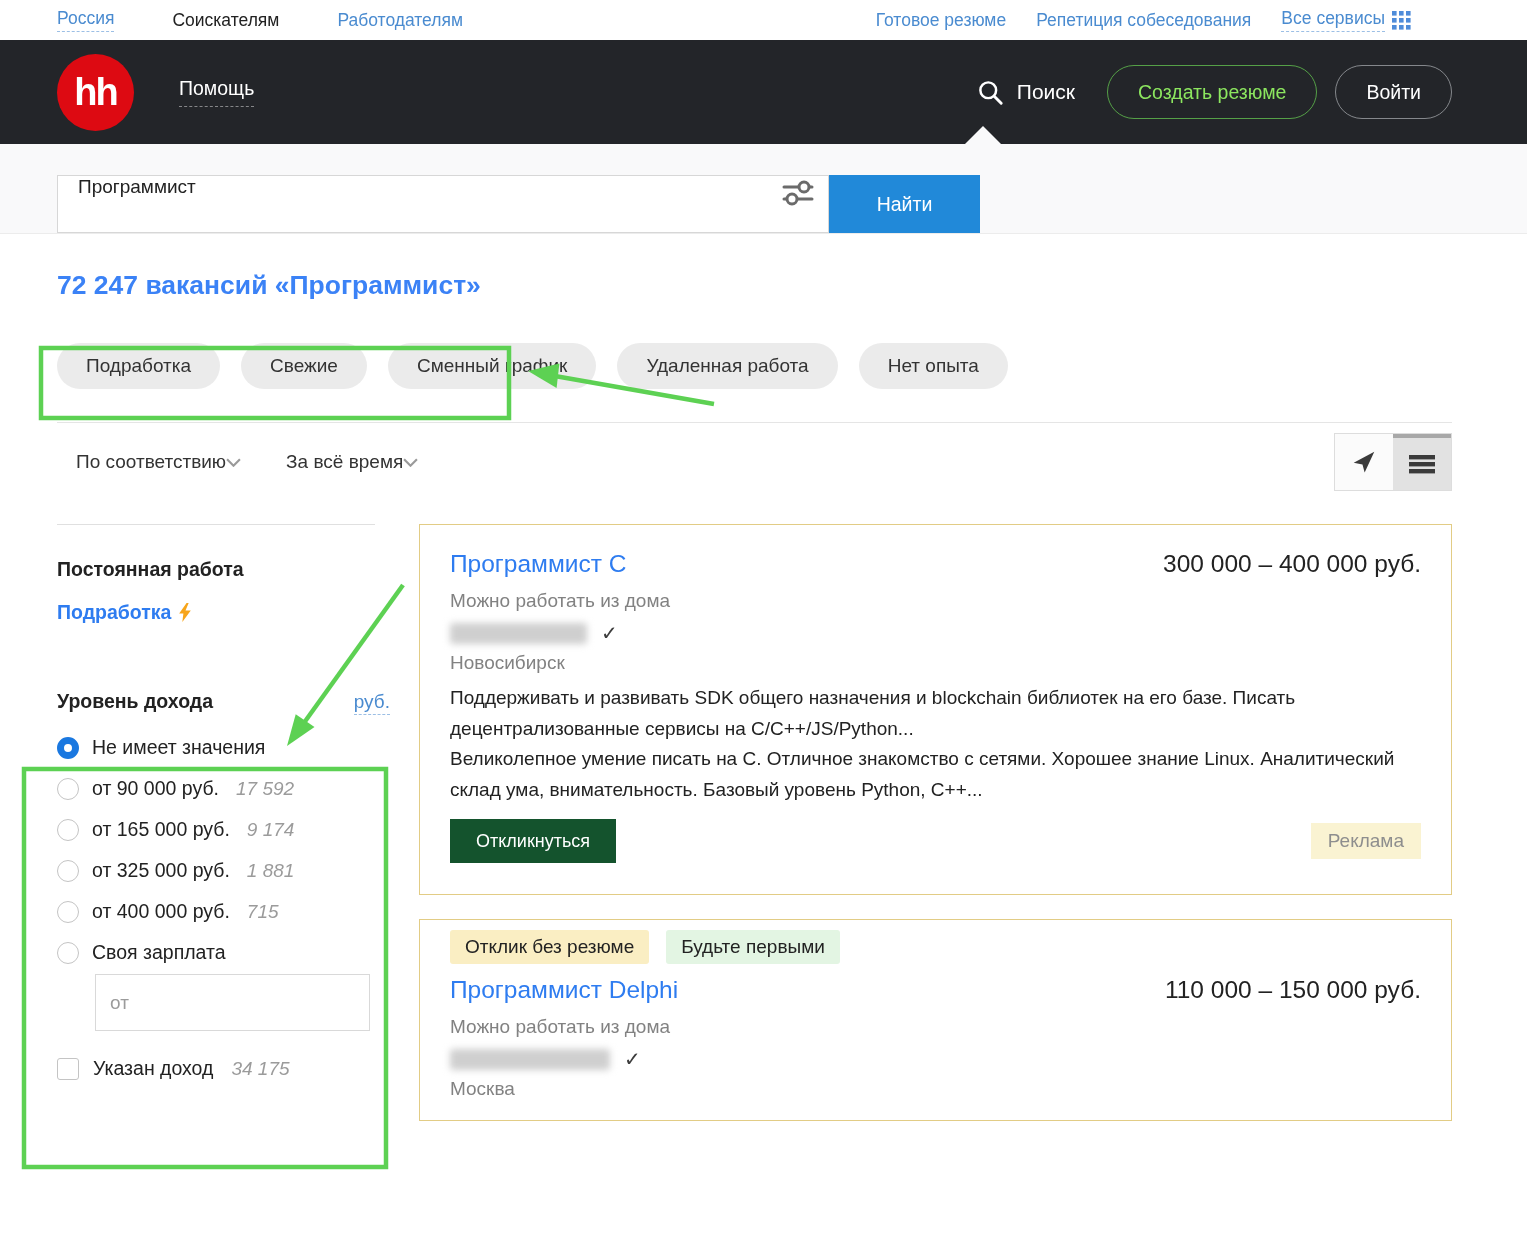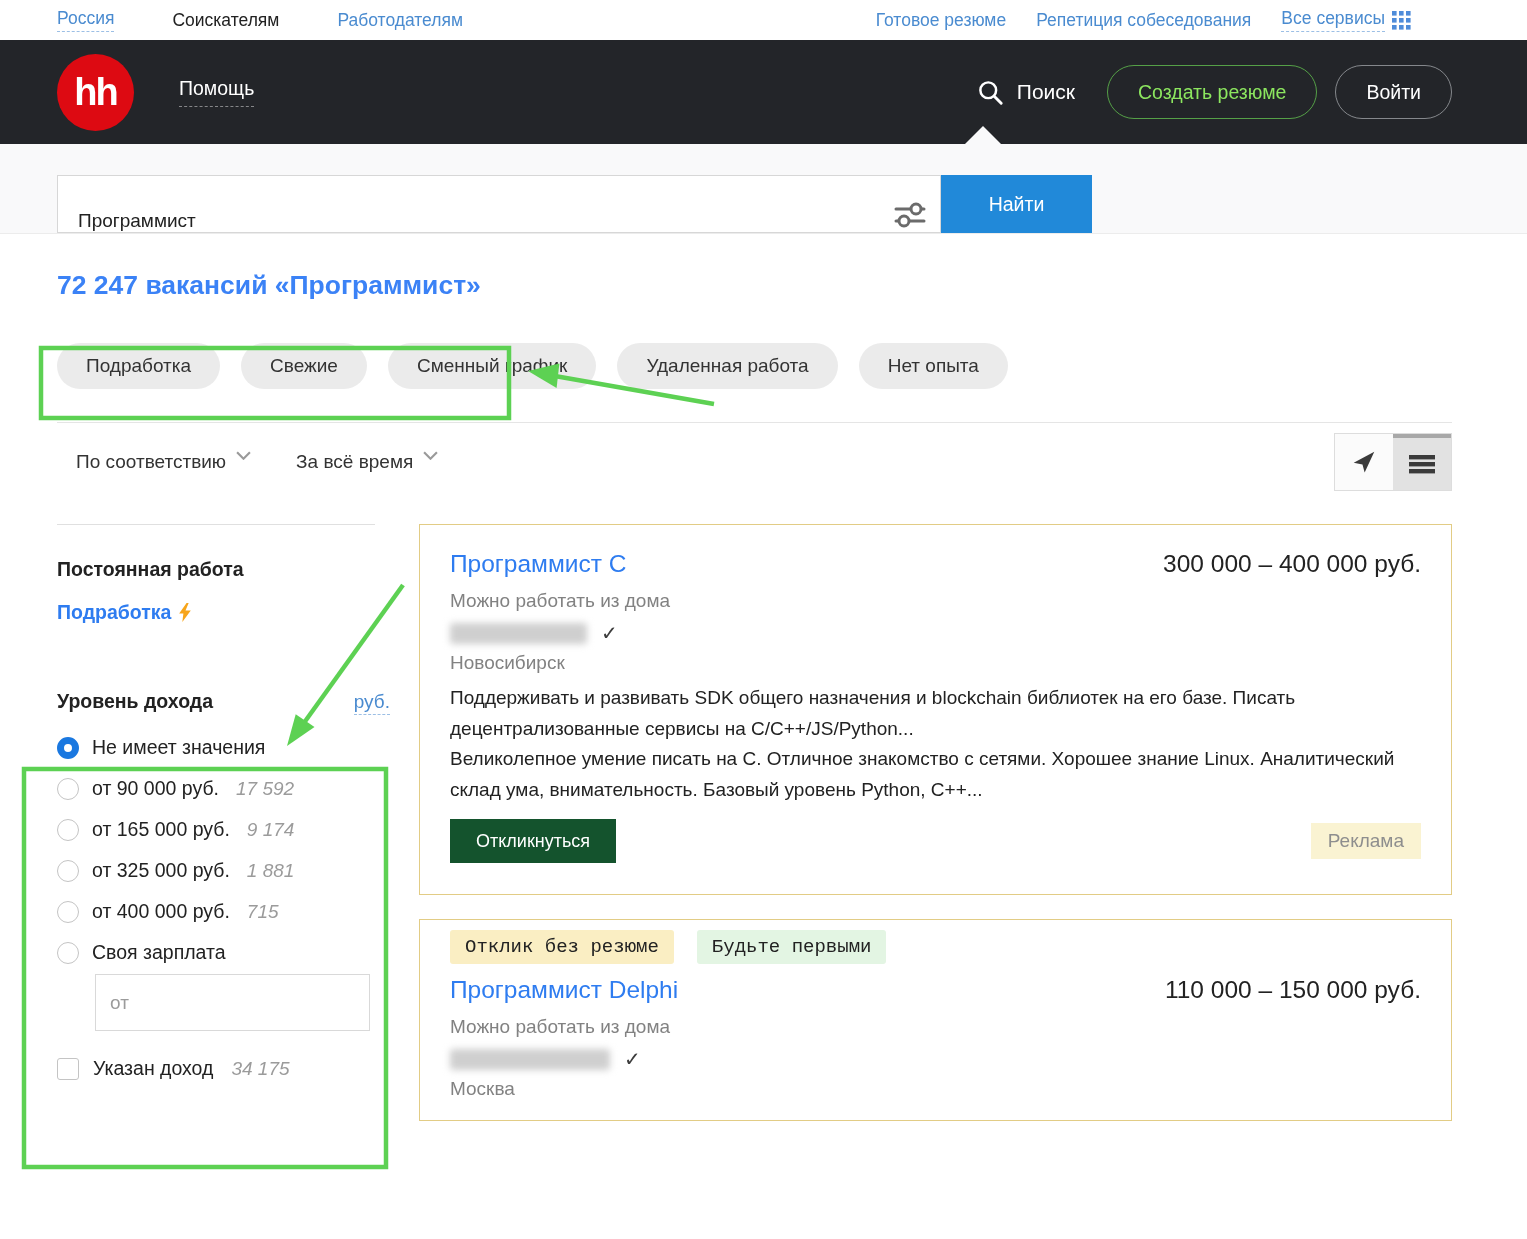--- a/index.html
+++ b/index.html
@@ -31,40 +31,40 @@
           font-size:19.5px; box-sizing:border-box; cursor:pointer; background:transparent; }
   .pill-create { color:#8ce65f; border:1px solid #55a047; margin-left:32px; }
   .pill-login  { color:#fff; border:1px solid #85888c; margin-left:18px; }
   .notch { position:absolute; bottom:0; left:965px; width:0; height:0;
            border-left:18px solid transparent; border-right:18px solid transparent;
            border-bottom:18px solid #f9f9fa; }
   
   .search-panel { background:#f9f9fa; border-bottom:1px solid #ececec;
                   padding:31px 75px 0 57px; box-sizing:border-box; }
   .search-row { display:flex; }
-  .search-box { width:884px; height:58px; background:#fff; border:1px solid #d7d7d7;
-                box-sizing:border-box; display:flex; align-items:flex-end; }
+  .search-box { width:772px; height:58px; background:#fff; border:1px solid #d7d7d7;
+                box-sizing:border-box; display:flex; align-items:flex-start; }
   .search-input { flex:1; border:none; outline:none; background:transparent; font-size:19px;
                   color:#222; padding:0 0 0 20px; font-family:inherit; }
   .tune-btn { width:34px; height:34px; margin-right:13px; cursor:pointer; flex-shrink:0; }
   .find-btn { width:151px; height:58px; background:#2189d9; color:#fff; border:none;
               font-size:19.5px; font-family:inherit; cursor:pointer; }
   .tabs { display:flex; gap:37px; margin-top:30px; }
   .tab { font-size:19px; color:#222; padding-bottom:13px; cursor:pointer; }
   .tab.active { border-bottom:4px solid #58b852; }
   
   .main { padding:0 75px 0 57px; }
   .h1 { margin-top:36px; font-size:26.5px; font-weight:bold; color:#3b82f6; }
   .chips { display:flex; gap:21px; margin-top:42px; }
   .chip { height:46px; background:#ebebeb; border-radius:24px; display:flex; align-items:center;
           padding:0 29px; font-size:19px; color:#333; cursor:pointer; }
   .divider { height:1px; background:#e5e5e5; margin-top:33px; }
   .sort-row { height:78px; display:flex; align-items:center; justify-content:space-between; }
   .sort-left { display:flex; gap:45px; padding-left:19px; }
-  .sort-item { display:flex; gap:10px; font-size:19px; color:#333; cursor:pointer; }
+  .sort-item { display:flex; align-items:center; font-size:19px; color:#333; cursor:pointer; }
   .view-toggle { display:flex; border:1px solid #ddd; }
   .view-btn { width:58px; height:56px; display:flex; align-items:center; justify-content:center;
               background:#fbfbfb; cursor:pointer; box-sizing:border-box; }
   .view-btn.active { background:#e2e2e2; border-top:4px solid #a8a8a8; }
   .columns { display:flex; margin-top:23px; align-items:flex-start; }
   
   .filters-col { width:333px; flex-shrink:0; }
   .filters-top-border { width:318px; height:1px; background:#e0e0e0; }
   .perm { margin-top:33px; font-size:19.5px; font-weight:bold; color:#222; }
   .side-job { margin-top:20px; font-size:19.5px; font-weight:bold; color:#2e7cf0;
@@ -99,21 +99,21 @@
   .company-row { margin-top:9px; display:flex; align-items:center; gap:14px; }
   .blur-block { height:21px; border-radius:3px; background:#cfcfcf; filter:blur(3.5px); }
   .blur-1 { width:137px; } .blur-2 { width:160px; }
   .check { font-size:20px; color:#3d3d3d; }
   .city { margin-top:7px; font-size:19px; color:#828282; }
   .desc { margin-top:9px; font-size:19px; color:#222; line-height:30.5px; max-width:990px; }
   .card-footer { margin-top:14px; display:flex; justify-content:space-between; align-items:center; }
   .apply-btn { background:#14532d; color:#fff; border:none; font-size:18px; padding:0 26px;
                height:44px; font-family:inherit; cursor:pointer; }
   .ad-badge { background:#faf3d2; color:#8e8e8e; font-size:19px; padding:7px 17px; }
-  .badges { display:flex; gap:23px;font-family:Liberation Mono, monospace; }
+  .badges { display:flex; gap:17px; }
   .badge { font-size:19px; color:#222; padding:6px 15px; border-radius:3px; }
   .badge-yellow { background:#faeec3; }
   .badge-green  { background:#e3f5e3; }
   .card2 .card-head { margin-top:12px; }
   
   .annotations { position:absolute; left:0; top:0; width:1527px; height:1239px;
                  pointer-events:none; z-index:60; }
 </style>
 </head>
 <body>

